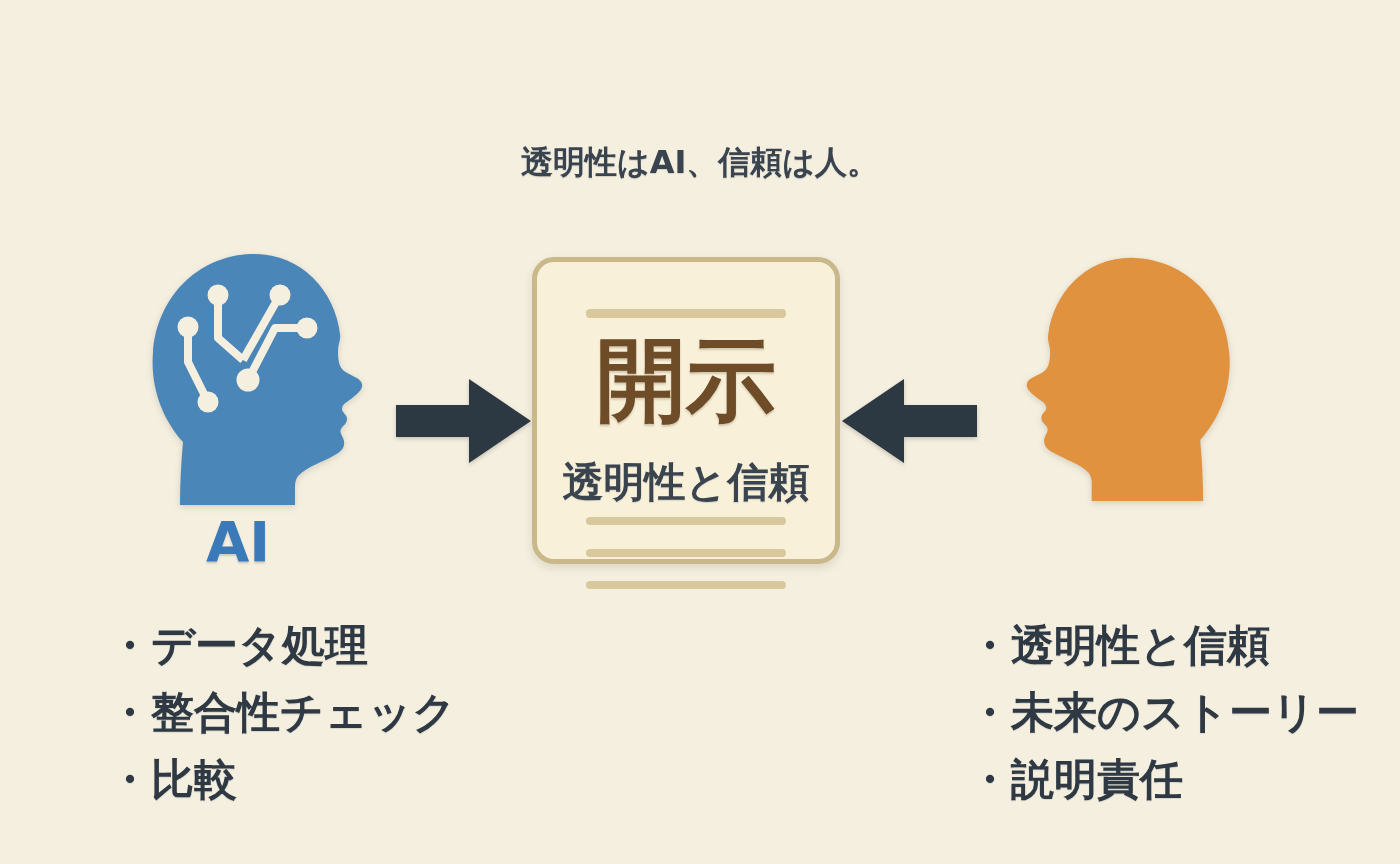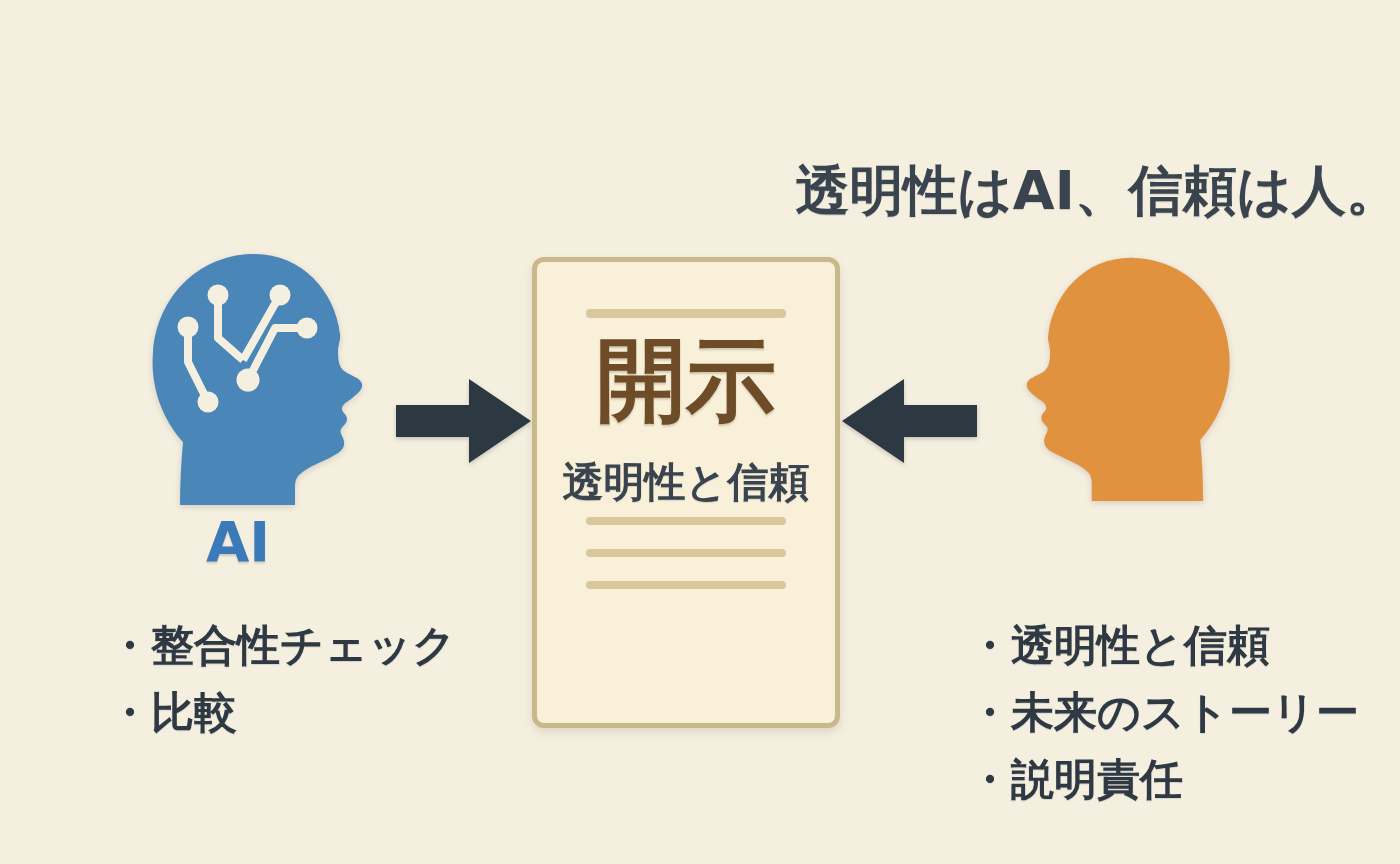--- a/index.html
+++ b/index.html
@@ -29,42 +29,41 @@
     position:absolute;left:0;right:0;top:20px;
     text-align:center;
     font-size:76px;font-weight:800;line-height:1.15;
     color:var(--title-text);
     letter-spacing:0px;
     text-shadow:0 2px 2px rgba(55,65,75,0.22);
     margin:0;
   }
   .subtitle{
     position:absolute;left:0;right:0;top:143px;
-    text-align:right;
-    font-size:54px;font-weight:600;line-height:1.2;
+    text-align:center;
+    font-size:32px;font-weight:600;line-height:1.2;
     color:var(--subtitle-text);
     text-shadow:0 1px 1px rgba(55,65,75,0.18);
-    margin-top:16px;
   }
   .head{position:absolute;filter:drop-shadow(0 2px 3px rgba(60,60,50,0.18));}
   .head-left{left:145px;top:252px;width:222px;height:253px;}
   .head-right{left:1022px;top:252px;width:215px;height:253px;transform:scaleX(-1);}
   .head-fill-ai{fill:var(--ai-blue);}
   .head-fill-human{fill:var(--human-orange);}
   .circuit-line{fill:none;stroke:var(--background);stroke-width:8;stroke-linejoin:round;stroke-linecap:butt;}
   .circuit-node{fill:var(--background);}
   .arrow{position:absolute;width:135px;height:90px;filter:drop-shadow(0 2px 2px rgba(60,60,50,0.25));}
   .arrow-left{left:396px;top:377px;}
   .arrow-right{left:842px;top:377px;transform:scaleX(-1);}
   .arrow-shape{fill:var(--arrow-dark);}
   .card{
-    position:absolute;left:532px;top:257px;width:308px;height:471px;
+    position:absolute;left:532px;top:257px;width:308px;height:307px;
     background:var(--card-bg);
     border:5px solid var(--card-border);
-    border-radius:12px;
+    border-radius:22px;
     box-sizing:border-box;
     box-shadow:0 4px 8px rgba(90,80,50,0.15);
   }
   .rule{
     position:absolute;left:50%;transform:translateX(-50%);
     width:200px;height:9px;border-radius:4px;
     background:var(--card-rule);
   }
   .rule-top{top:47px;}
   .rule-1{top:255px;height:8px;}
@@ -176,20 +175,21 @@
       C 212 142, 218 138, 217 132
       C 216 126, 206 124, 199 119
       C 194 115, 193 108, 193 99
       C 193 92, 196 88, 195 82
       C 190 38, 155 0, 106 2 Z"></path>
   </svg>
 
   <div class="side-label label-ai">AI</div>
 
   <div class="bullet-list list-left">
+    <div>・データ処理</div>
     <div>・整合性チェック</div>
     <div>・比較</div>
   </div>
   <div class="bullet-list list-right">
     <div>・透明性と信頼</div>
     <div>・未来のストーリー</div>
     <div>・説明責任</div>
   </div>
 
 </div>

